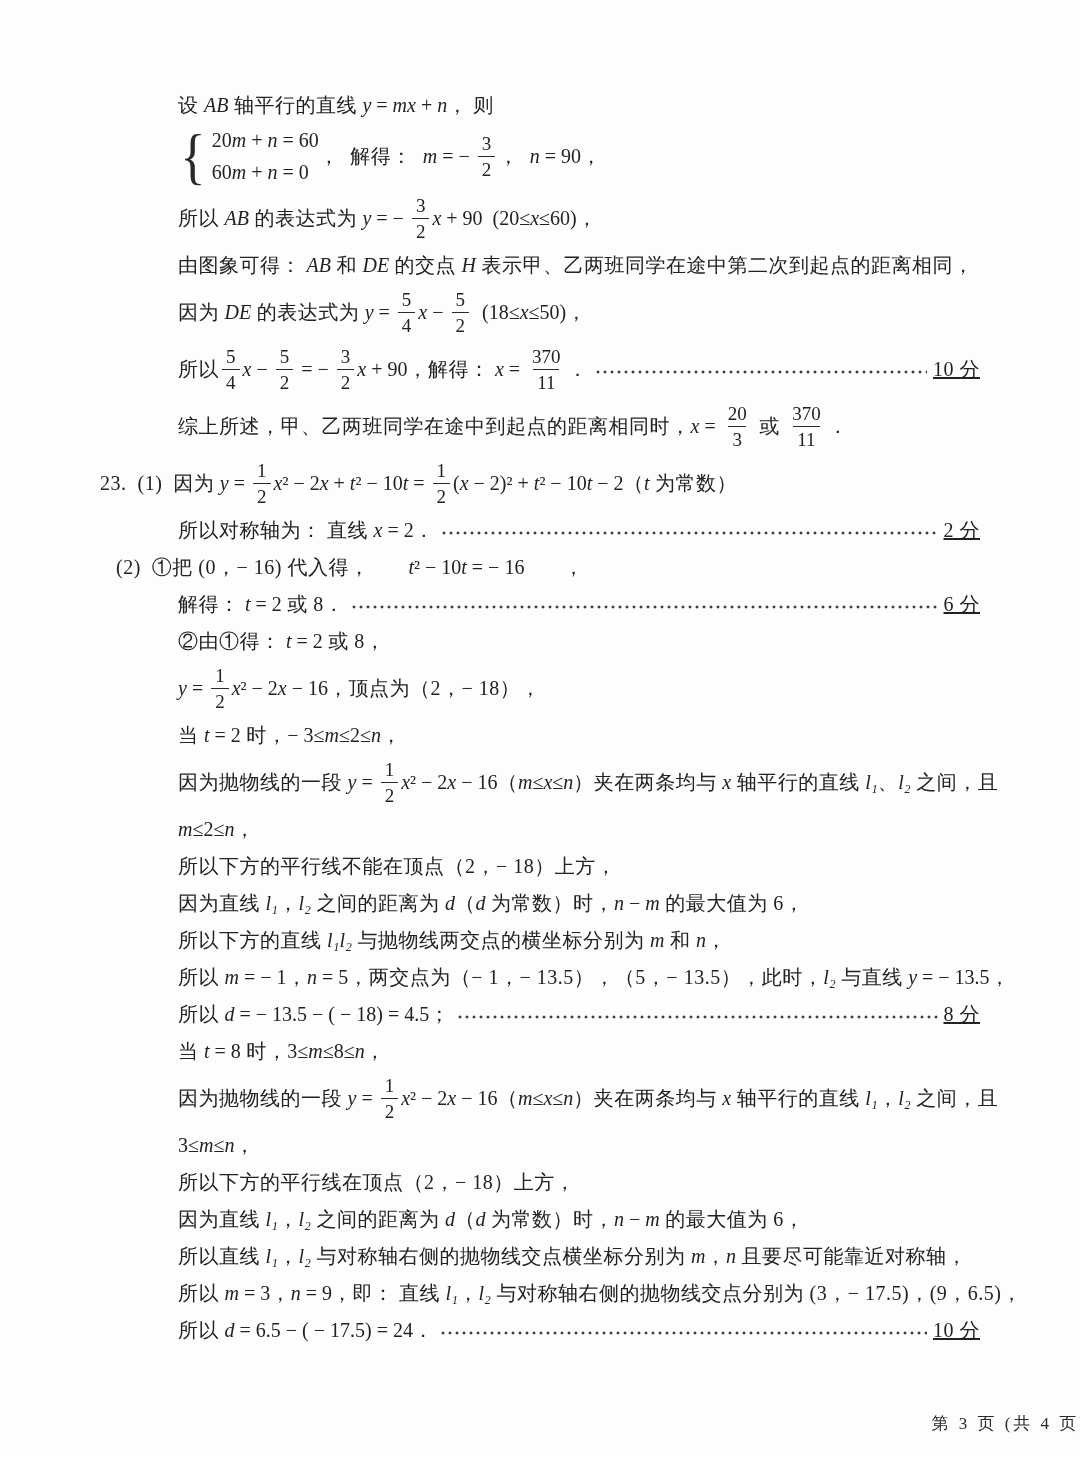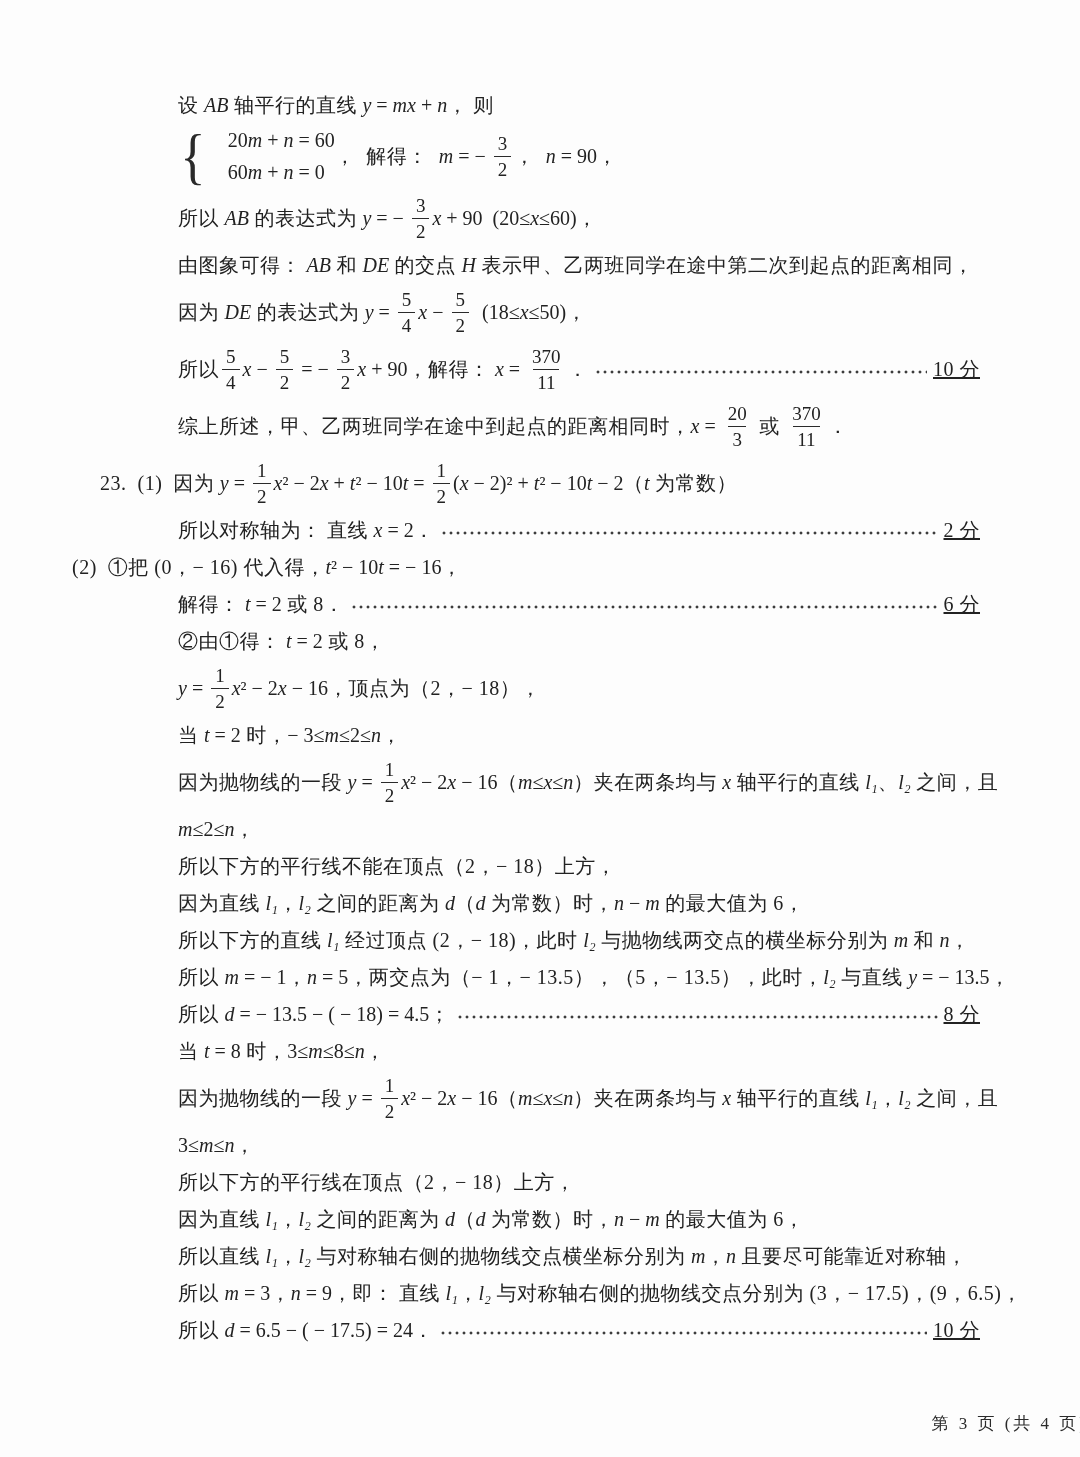--- a/index.html
+++ b/index.html
@@ -18,21 +18,21 @@
   }
   .line {
     display: flex;
     align-items: center;
     padding-right: 100px;
     margin-bottom: 10px;
     min-height: 26px;
     white-space: nowrap;
   }
   .ind0 { padding-left: 100px; }
-  .ind1 { padding-left: 72px; }
+  .ind1 { padding-left: 116px; gap: 39px; }
   .ind2 { padding-left: 178px; }
   .cn   { white-space: pre; letter-spacing: 0.5px; }
   .math { white-space: pre; font-family: "Liberation Serif", "DejaVu Serif", serif; }
   .math i { font-style: italic; }
   .frac {
     display: inline-flex;
     flex-direction: column;
     align-items: center;
     vertical-align: middle;
     margin: 0 3px;
@@ -46,21 +46,21 @@
     font-size: 62px;
     line-height: 0.9;
     font-weight: 400;
     transform: scaleX(0.85);
     color: #2a2a2a;
   }
   .cases .rows {
     display: flex;
     flex-direction: column;
     gap: 9px;
-    margin-left: 20px;
+    margin-left: 4px;
   }
   .leader {
     flex: 1 1 auto;
     align-self: center;
     height: 4px;
     margin: 6px 6px 0 8px;
     background-image: radial-gradient(circle at 2px 2px, #3c3c3c 1.3px, transparent 1.7px);
     background-size: 7px 4px;
     background-repeat: repeat-x;
   }
@@ -276,21 +276,20 @@
       <span class="math"><i>d</i></span>
       <span class="cn">（</span>
       <span class="math"><i>d</i></span>
       <span class="cn"> 为常数）时，</span>
       <span class="math"><i>n</i> − <i>m</i></span>
       <span class="cn"> 的最大值为 6，</span>
     </div>
     <div class="line ind2">
       <span class="cn">所以下方的直线 </span>
       <span class="math"><i>l₁</i></span>
-      <span class="cn"> 经过顶点 (2，− 18)，此时 </span>
       <span class="math"><i>l₂</i></span>
       <span class="cn"> 与抛物线两交点的横坐标分别为 </span>
       <span class="math"><i>m</i></span>
       <span class="cn"> 和 </span>
       <span class="math"><i>n</i></span>
       <span class="cn">，</span>
     </div>
     <div class="line ind2">
       <span class="cn">所以 </span>
       <span class="math"><i>m</i> = − 1</span>

